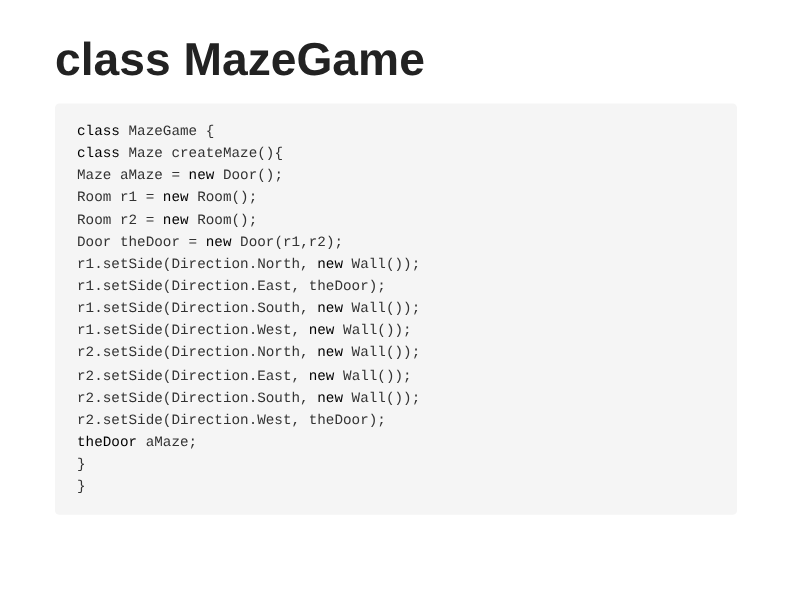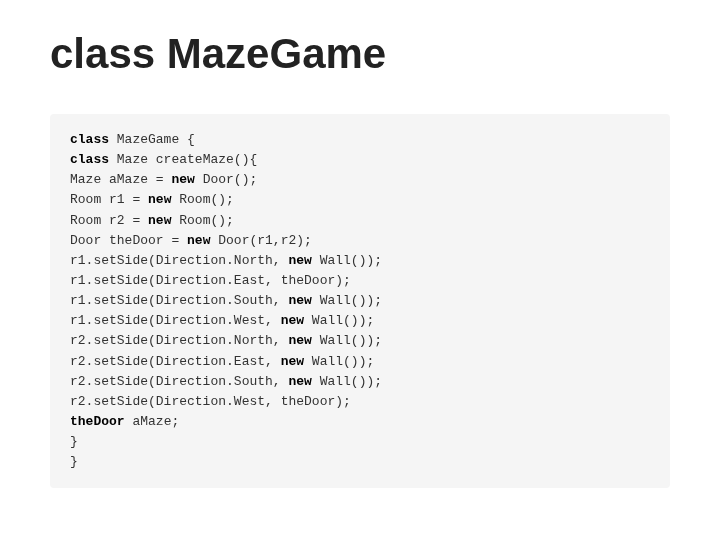--- a/index.html
+++ b/index.html
@@ -20,36 +20,36 @@
       width: 720px;
       height: 540px;
       background: #ffffff;
       padding: 30px 50px;
     }
 
     .title {
       font-size: 42px;
       font-weight: bold;
       color: #222222;
-      margin-bottom: 36px;
+      margin-bottom: 16px;
       font-family: Arial, Helvetica, sans-serif;
     }
 
     .code-block {
       font-family: 'Courier New', Courier, monospace;
       font-size: 13px;
       line-height: 1.55;
       color: #222222;
       background: #f5f5f5;
       padding: 16px 20px;
       border-radius: 4px;
     }
 
     .kw {
-      font-weight: bold;
+      font-weight: normal;
       color: #000000;
     }
 
     .normal {
       color: #333333;
     }
   </style>
 </head>
 <body>
 

